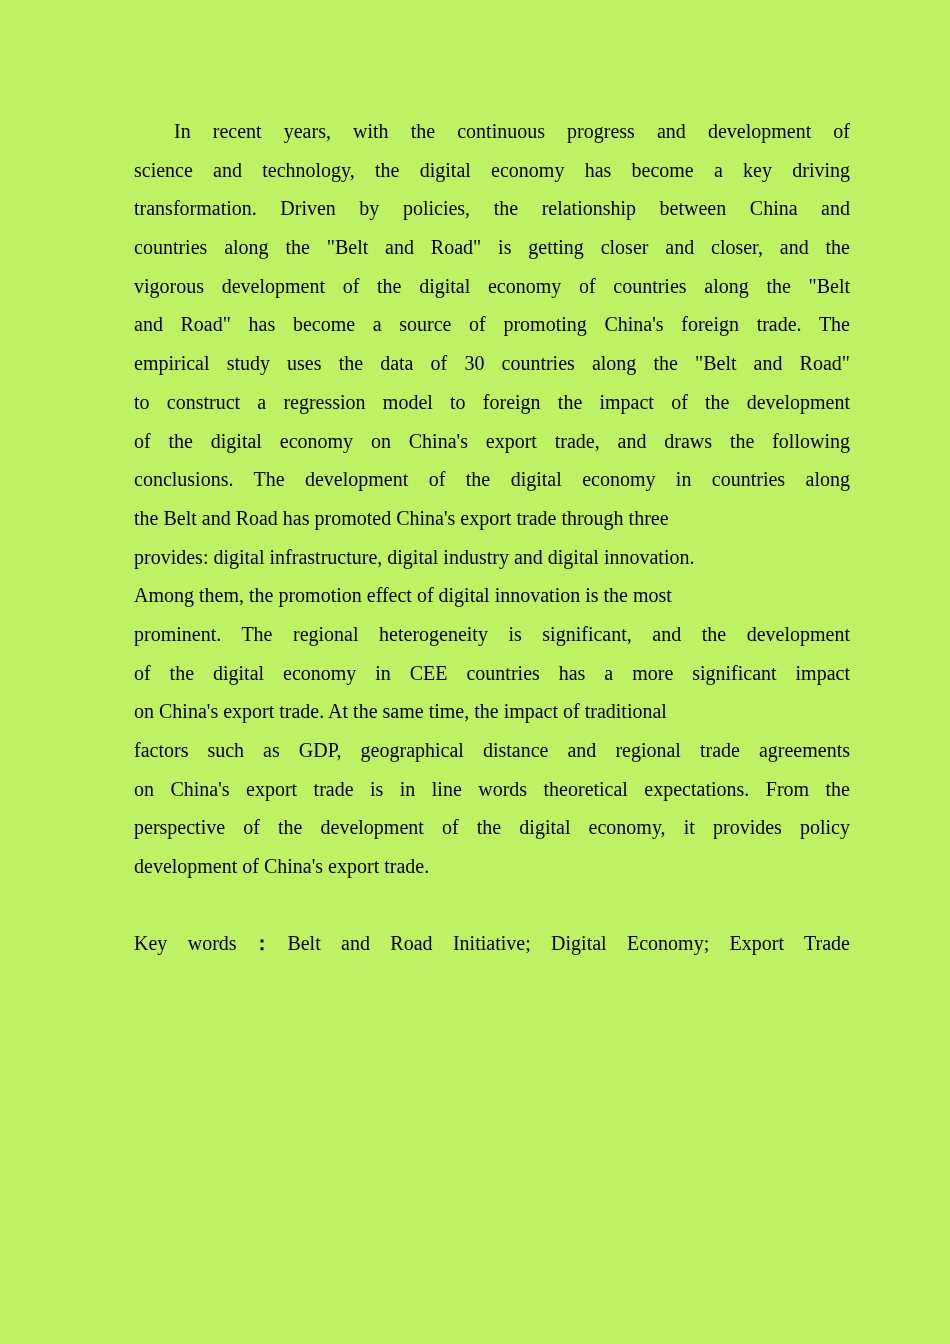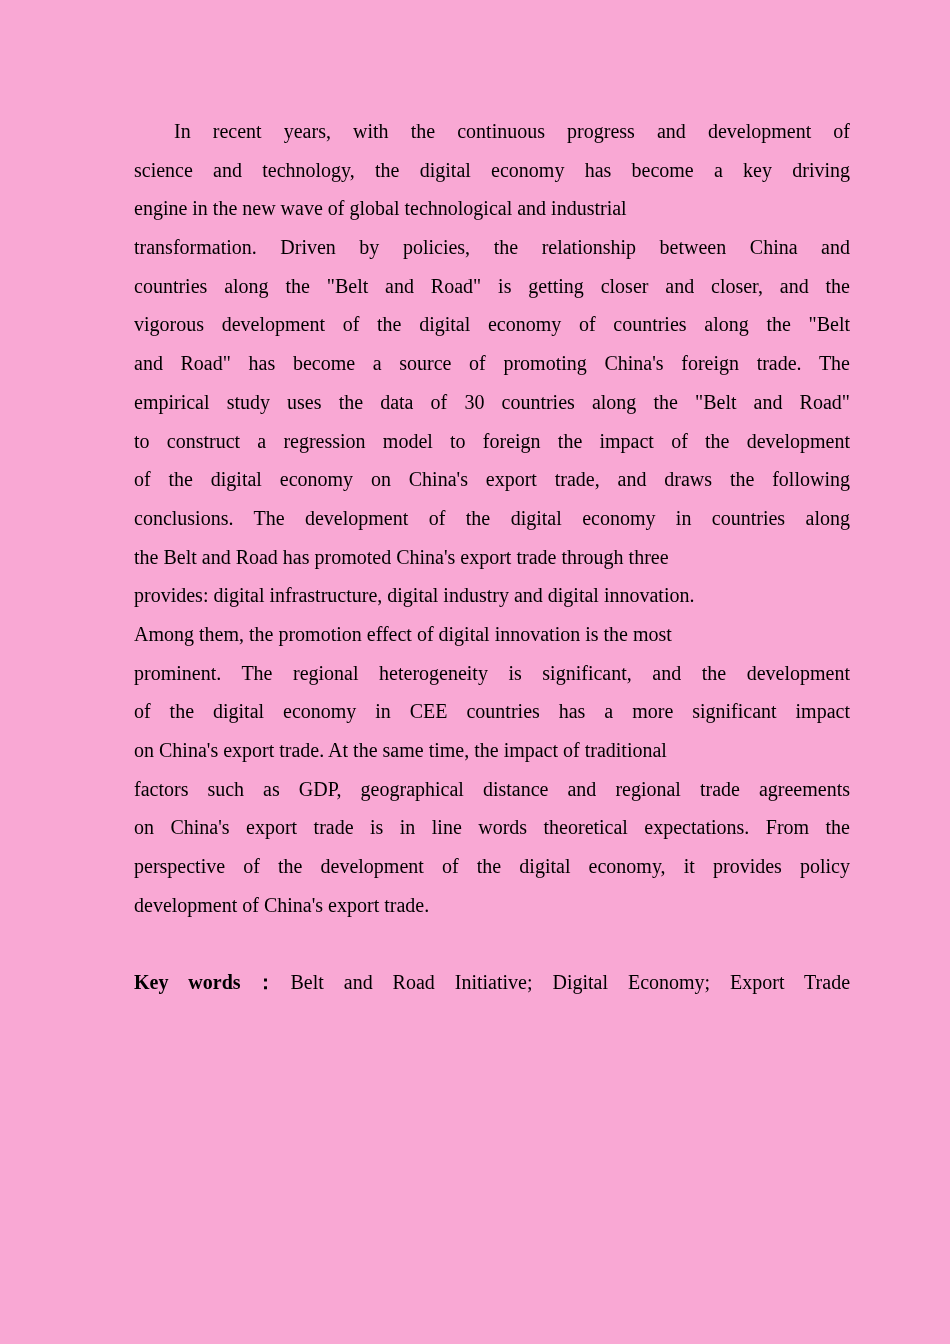--- a/index.html
+++ b/index.html
@@ -13,21 +13,21 @@
     height: 1344px;
     font-family: "Liberation Serif", "DejaVu Serif", serif;
     color: #000000;
     -webkit-font-smoothing: antialiased;
     overflow: hidden;
   }
   .page {
     position: relative;
     width: 950px;
     height: 1344px;
-    background: #f9a8d4;
+    background: #bef264;
     box-sizing: border-box;
   }
   .text-block {
     position: absolute;
     left: 134px;
     top: 112px;
     width: 716px;
   }
   
   .doc-line {
@@ -61,36 +61,35 @@
   .keywords-line {
     display: block;
     font-size: 20px;
     line-height: 38.7px;
     white-space: normal;
     text-align: justify;
     text-align-last: justify;
     height: 38.7px;
   }
   .kw-label {
-    font-weight: bold;
+    font-weight: normal;
   }
   .kw-colon {
     font-weight: bold;
   }
 </style>
 </head>
 <body>
 
 <div class="page">
 
   <div class="text-block">
 
     <span class="doc-line justify indent">In  recent  years,  with  the  continuous  progress  and  development  of</span>
     <span class="doc-line justify">science  and  technology,  the  digital  economy  has  become  a  key  driving</span>
-    <span class="doc-line flush">engine  in  the  new  wave  of  global  technological  and  industrial</span>
     <span class="doc-line justify">transformation.  Driven  by  policies,  the  relationship  between  China  and</span>
     <span class="doc-line justify">countries  along  the  "Belt  and  Road"  is  getting  closer  and  closer,  and  the</span>
     <span class="doc-line justify">vigorous  development  of  the  digital  economy  of  countries  along  the  "Belt</span>
     <span class="doc-line justify">and  Road"  has  become  a  source  of  promoting  China's  foreign  trade.  The</span>
     <span class="doc-line justify">empirical  study  uses  the  data  of  30  countries  along  the  "Belt  and  Road"</span>
     <span class="doc-line justify">to  construct  a  regression  model  to  foreign  the  impact  of  the  development</span>
     <span class="doc-line justify">of  the  digital  economy  on  China's  export  trade,  and  draws  the  following</span>
     <span class="doc-line justify">conclusions.  The  development  of  the  digital  economy  in  countries  along</span>
     <span class="doc-line flush">the  Belt  and  Road  has  promoted  China's  export  trade  through  three</span>
     <span class="doc-line flush">provides:  digital  infrastructure,  digital  industry  and  digital  innovation.</span>

